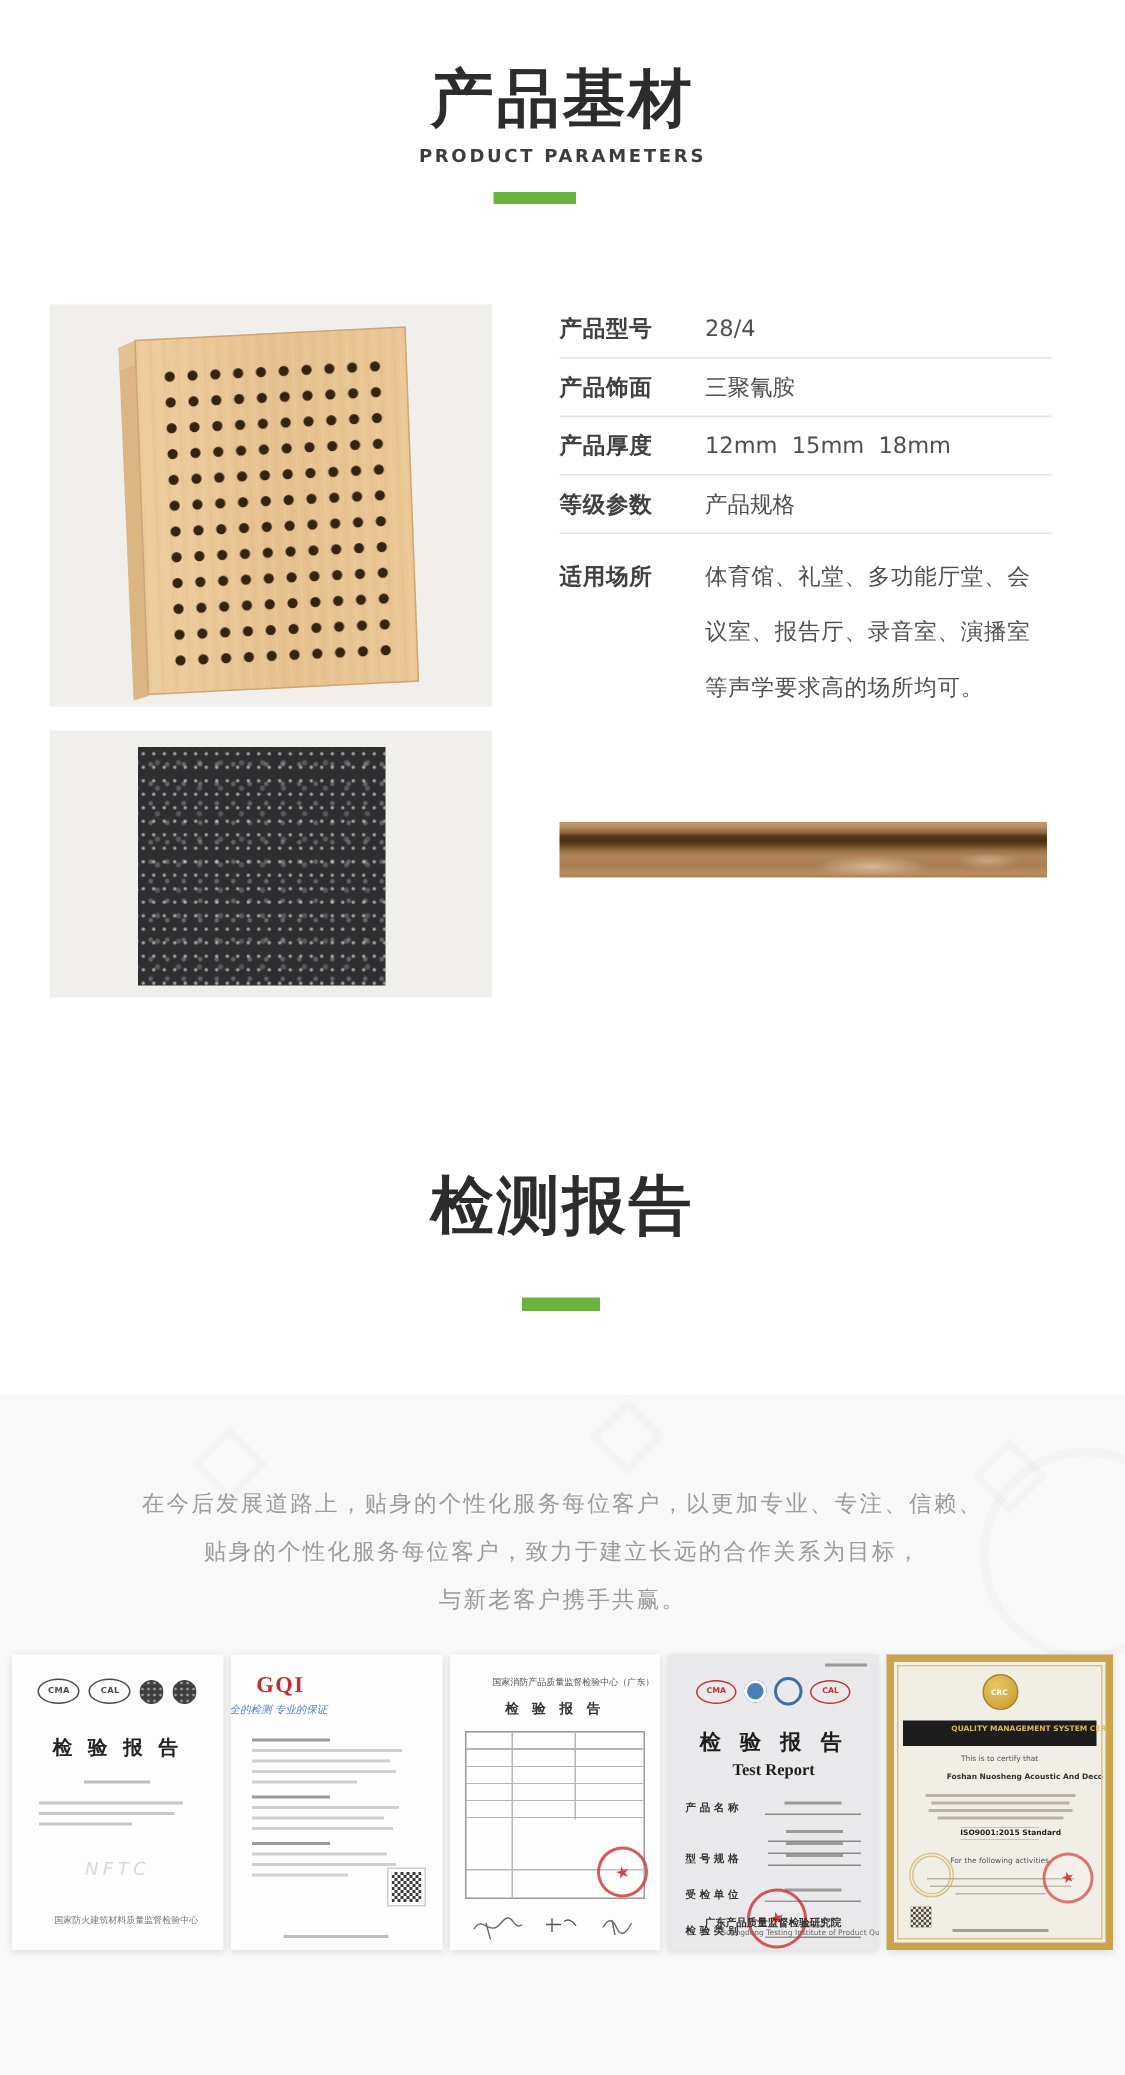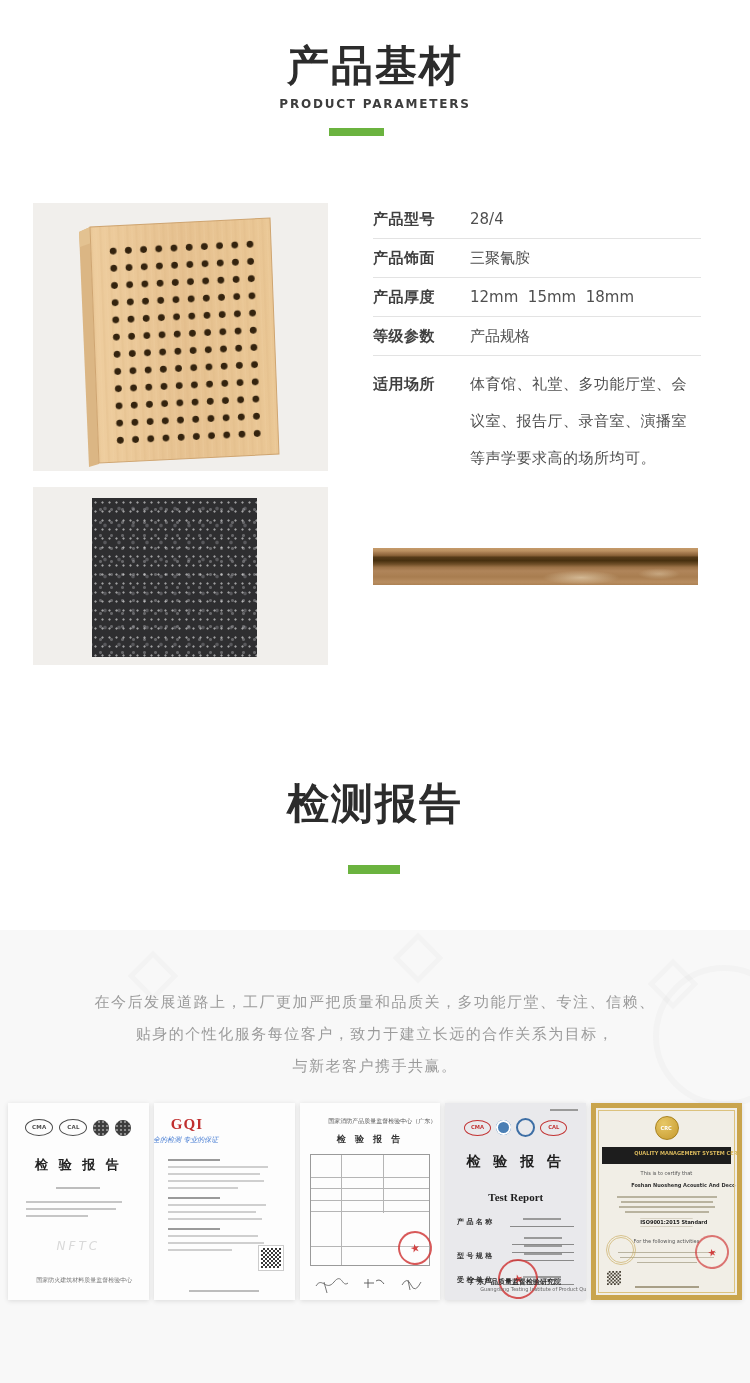--- a/index.html
+++ b/index.html
@@ -113,21 +113,21 @@
   
   .c4{background:#e9e9ec;}
   .c4-logos{display:flex;justify-content:center;align-items:center;gap:5px;margin-top:15px;}
   .oval-red{display:flex;align-items:center;justify-content:center;width:25px;height:14px;
         border:1.5px solid #c23232;border-radius:50%;color:#c23232;font-size:10px;}
   .oval-red i{font-style:normal;transform:scale(.52);font-weight:bold;}
   .circ-blue{width:15px;height:15px;border-radius:50%;background:#4a7fb5;
     box-shadow:inset 0 0 0 2px #fff,inset 0 0 0 3px #4a7fb5;}
   .circ-blue2{width:15px;height:15px;border-radius:50%;border:2px solid #3d6ea5;background:#e9e9ec;}
   .c4-title{margin-top:16px;text-align:center;font-size:14px;font-weight:bold;color:#1d1d1d;letter-spacing:4px;}
-  .c4-sub{margin-top:20px;text-align:center;font-size:11px;font-weight:bold;color:#1d1d1d;
+  .c4-sub{margin-top:3px;text-align:center;font-size:11px;font-weight:bold;color:#1d1d1d;
           font-family:"Liberation Serif","DejaVu Serif",serif;}
   .c4-row{display:flex;align-items:flex-end;margin:10px 12px 0;}
   .c4-label{flex:none;color:#333;font-weight:bold;transform-origin:0 100%;}
   .c4-val{flex:1;border-bottom:1px solid #8a8a8a;height:8px;margin-left:2px;}
   .c4-val .ln{width:60%;margin:0 auto;background:#9a9a9a;height:1.5px;}
   .c4-footer{position:absolute;left:0;right:0;bottom:9px;color:#2f2f2f;font-weight:bold;}
   .c4-footer-en{position:absolute;left:0;right:0;bottom:3px;color:#666;}
   .c4-stamp{left:50%;margin-left:-18px;bottom:1px;width:36px;height:36px;font-size:12px;}
   .c4-code{position:absolute;right:8px;top:6px;width:28px;height:2px;background:#9a9a9a;}
 
@@ -228,21 +228,21 @@
   </div>
   <div class="green-bar" id="er-bar"></div>
 
   <div id="gray-band">
     <span class="wm-diamond" style="left:135px;top:28px;"></span>
     <span class="wm-diamond" style="left:400px;top:10px;"></span>
     <span class="wm-diamond" style="left:655px;top:36px;"></span>
     <span class="wm-circle"></span>
 
     <div id="factory-paragraph">
-      <div>在今后发展道路上，工厂更加严把质量和品质关，多功能厅堂、专注、信赖、</div>
+      <div>在今后发展道路上，贴身的个性化服务每位客户，以更加专业、专注、信赖、</div>
       <div>贴身的个性化服务每位客户，致力于建立长远的合作关系为目标，</div>
       <div>与新老客户携手共赢。</div>
     </div>
 
     <div id="certs">
 
       <figure class="cert" style="margin:0;">
         <div class="c1-logos">
           <span class="oval">
               <i>CMA</i>

